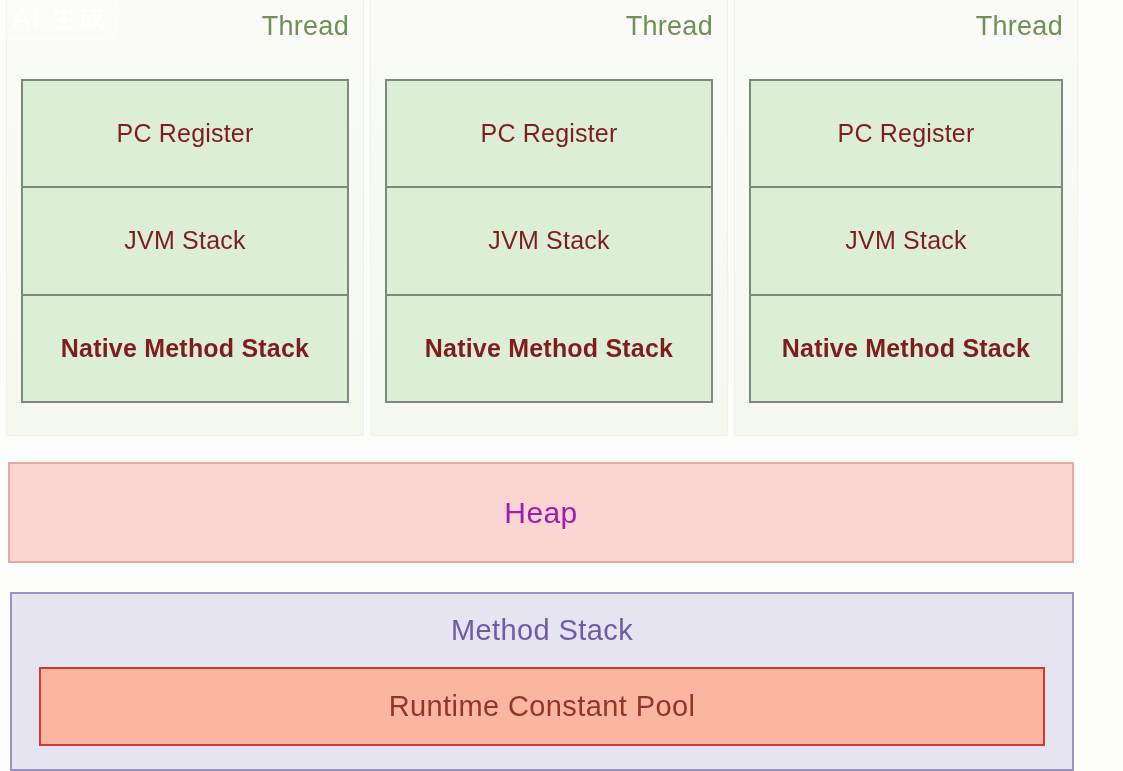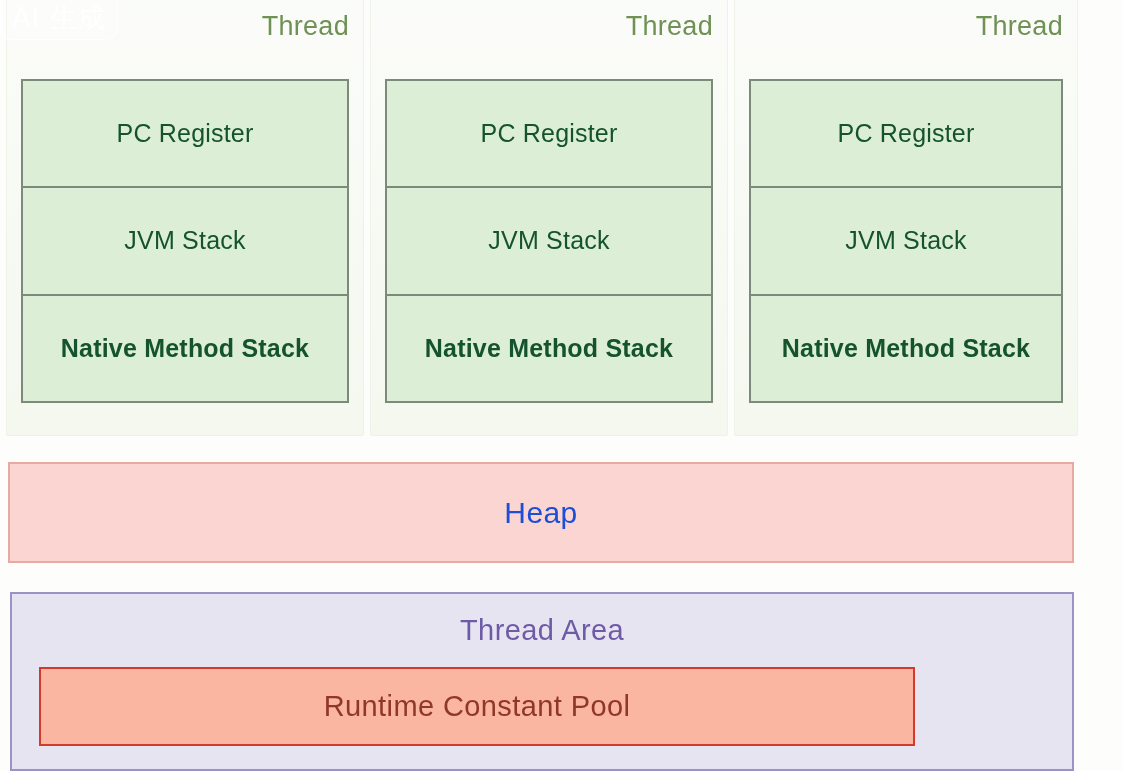--- a/index.html
+++ b/index.html
@@ -87,41 +87,41 @@
     border-bottom: 2px solid #7c8a7c;
     background: #ddeed6;
     box-sizing: border-box;
   }
   .thread-cell:last-child {
     border-bottom: none;
     font-weight: bold;
   }
   .thread-cell span {
     font-size: 25px;
-    color: #14532d;
+    color: #7f1d1d;
     letter-spacing: 0.2px;
   }
 
   
   #heap {
     position: absolute;
     left: 8px;
     top: 462px;
     width: 1066px;
     height: 101px;
     box-sizing: border-box;
     border: 2px solid #e8a9a3;
     background: #fbd5d1;
     display: flex;
     align-items: center;
     justify-content: center;
   }
   #heap span {
     font-size: 30px;
-    color: #1d4ed8;
+    color: #a21caf;
     letter-spacing: 0.4px;
   }
 
   
   #method-area {
     position: absolute;
     left: 10px;
     top: 592px;
     width: 1064px;
     height: 179px;
@@ -136,21 +136,21 @@
     top: 20px;
     text-align: center;
     font-size: 29px;
     color: #6e5ba6;
     letter-spacing: 0.4px;
   }
   #rcp {
     position: absolute;
     left: 27px;
     top: 73px;
-    width: 876px;
+    width: 1006px;
     height: 79px;
     box-sizing: border-box;
     border: 2px solid #d5392b;
     background: #fbb6a2;
     display: flex;
     align-items: center;
     justify-content: center;
   }
   #rcp span {
     font-size: 29px;
@@ -212,17 +212,17 @@
     </div>
   </div>
 
 </div>
 
 <div id="heap">
   <span>Heap</span>
 </div>
 
 <div id="method-area">
-  <div id="method-area-label">Thread Area</div>
+  <div id="method-area-label">Method Stack</div>
   <div id="rcp">
     <span>Runtime Constant Pool</span>
   </div>
 </div>
 
 </body></html>

